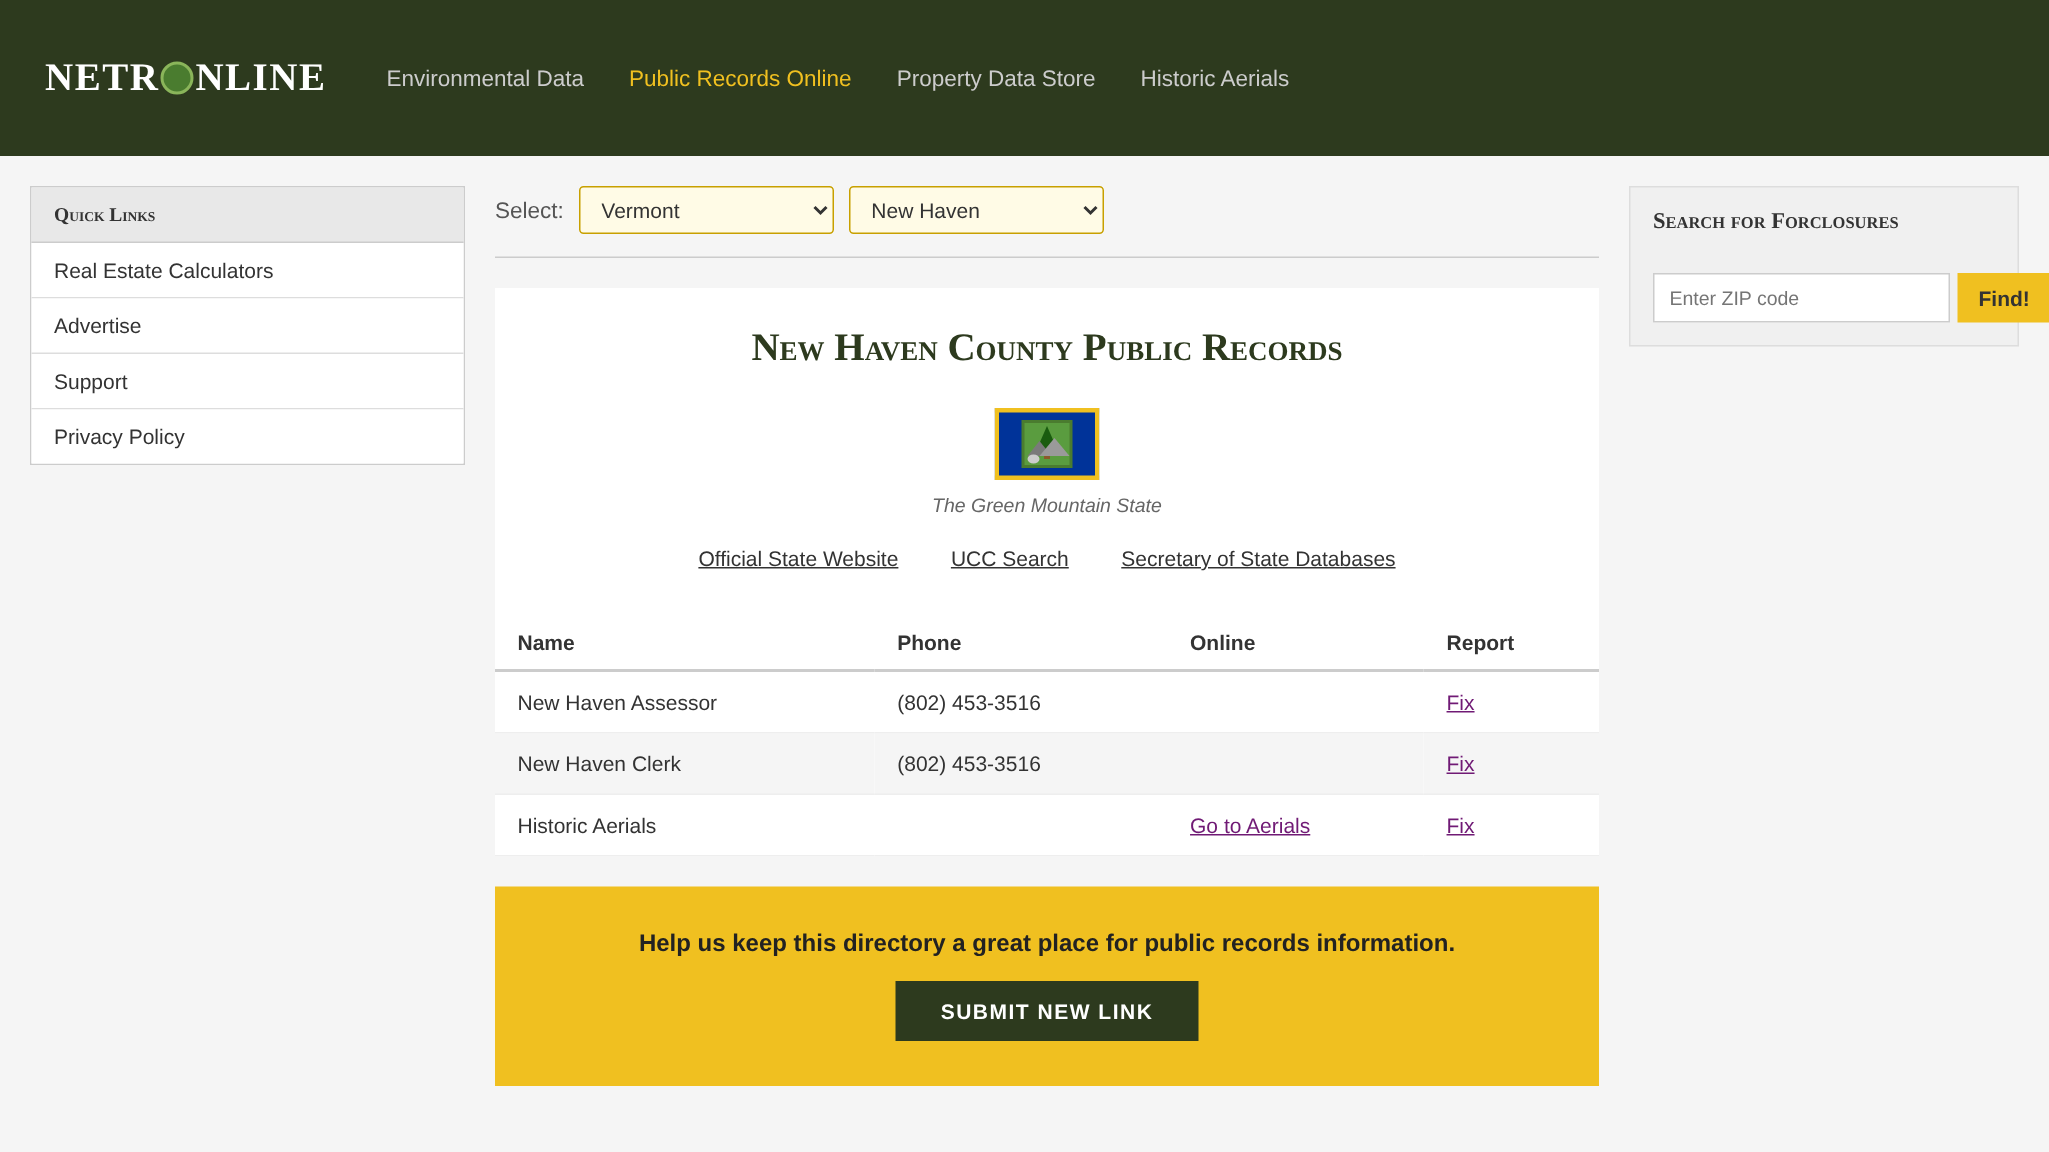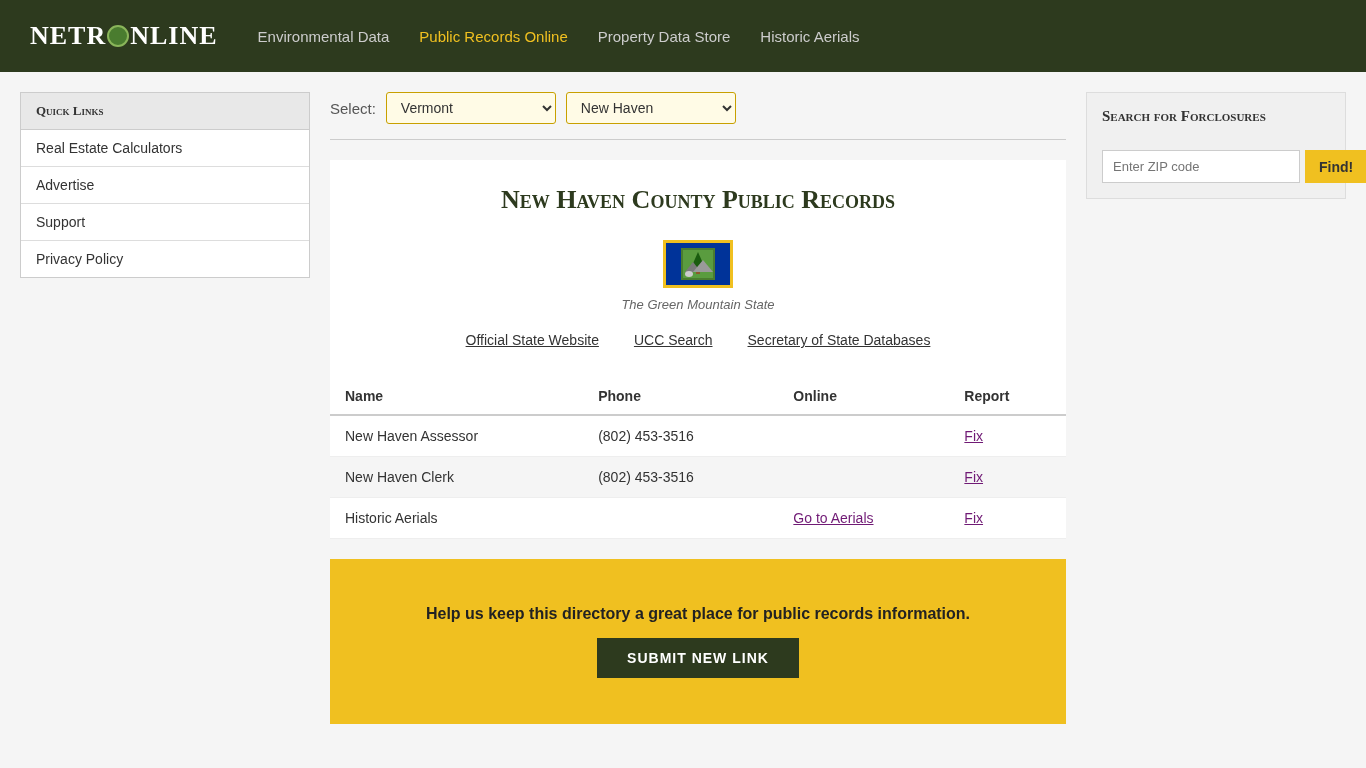--- a/index.html
+++ b/index.html
@@ -4,21 +4,21 @@
   <style>
     * { margin: 0; padding: 0; box-sizing: border-box; }
     body { font-family: Arial, sans-serif; font-size: 14px; background: #f5f5f5; color: #333; }
 
     
     .header {
       background-color: #2d3a1e;
       display: flex;
       align-items: center;
       padding: 0 30px;
-      height: 72px;
+      height: 104px;
     }
     .logo {
       color: white;
       font-size: 26px;
       font-weight: bold;
       font-family: Georgia, serif;
       letter-spacing: 1px;
       margin-right: 40px;
       white-space: nowrap;
     }
@@ -193,21 +193,21 @@
     }
     .records-table td a {
       color: #701a75;
       text-decoration: underline;
     }
 
     
     .yellow-banner {
       background: #f0c020;
       text-align: center;
-      padding: 46px 20px;
+      padding: 30px 20px;
       margin-top: 20px;
     }
     .yellow-banner p {
       font-weight: bold;
       font-size: 16px;
       color: #222;
       margin-bottom: 15px;
     }
     .submit-btn {
       background: #2d3a1e;

